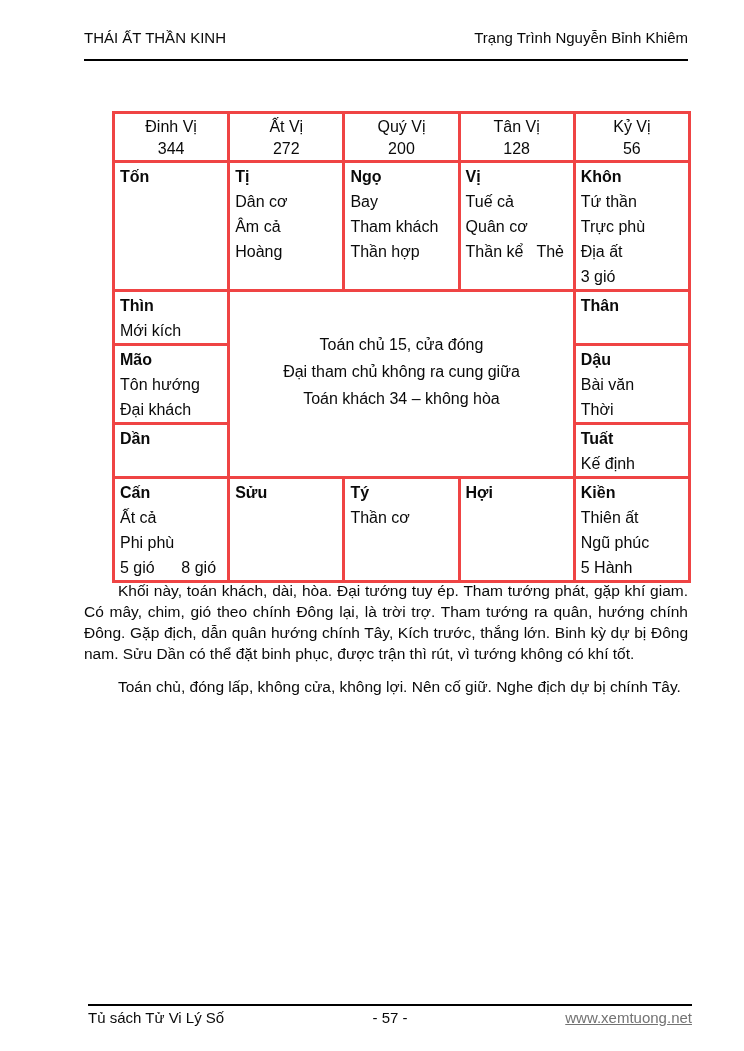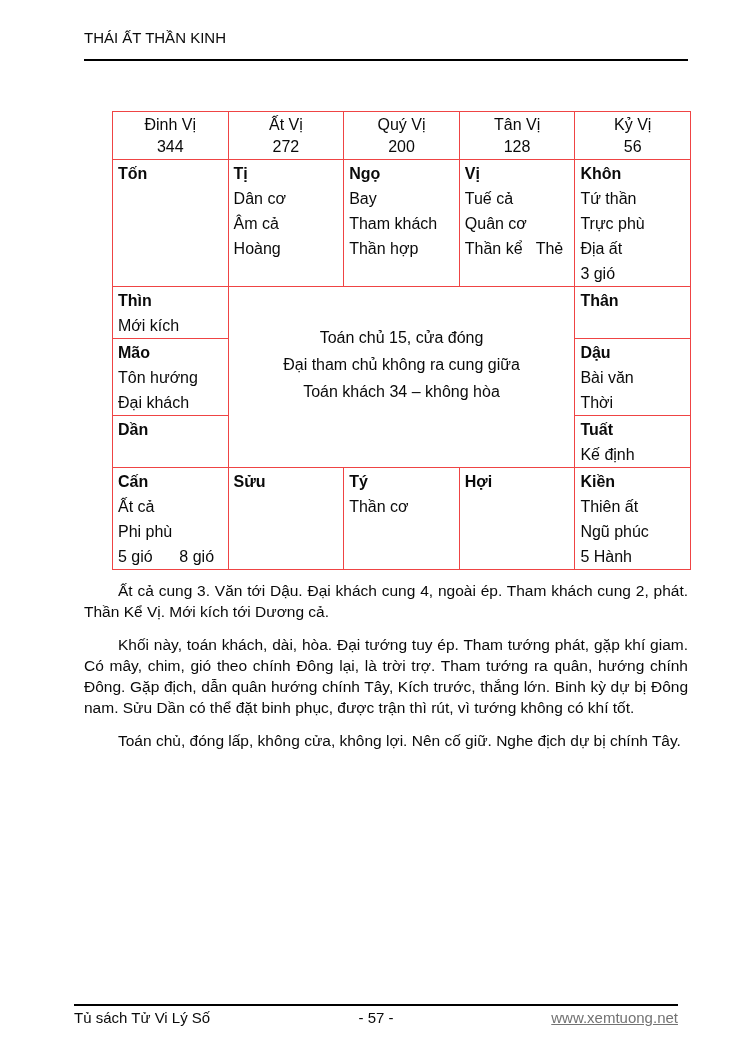--- a/index.html
+++ b/index.html
@@ -22,21 +22,21 @@
   }
 
   
   .chart-table {
     position: absolute; left: 112px; top: 111px;
     border-collapse: collapse; table-layout: fixed;
     width: 579px;
     font-size: 16px;
   }
   .chart-table td {
-    border: 1px solid #ef4444;
+    border: 3px solid #ef4444;
     vertical-align: top;
     padding: 1px 3px 0 5px;
     line-height: 25px;
   }
   .chart-table tr.hdr td {
     text-align: center; height: 48px;
     padding: 2px 0 0 0; line-height: 22px;
   }
   tr.r-main td  { height: 125px; }
   tr.r-sub1 td  { height: 48px; }
@@ -53,36 +53,37 @@
   
   .body-text {
     position: absolute; left: 84px; top: 580px; width: 604px;
     font-size: 15.5px; line-height: 21px;
     text-align: justify;
   }
   .body-text p { text-indent: 34px; margin-bottom: 12px; }
 
   
   .page-footer {
-    position: absolute; left: 74px; top: 1004px; width: 604px;
+    position: absolute; left: 88px; top: 1004px; width: 604px;
     border-top: 2px solid #000;
     padding-top: 3px;
     display: flex; align-items: flex-end;
     font-size: 15px; line-height: 18px;
   }
   .page-footer .f-left   { flex: 1; text-align: left; }
   .page-footer .f-center { flex: 1; text-align: center; }
   .page-footer .f-right  { flex: 1; text-align: right; }
   .site-link { text-decoration: underline; color: #737373; cursor: pointer; }
 </style>
 </head>
 <body>
 
 <div class="page-header">
   <span>THÁI ẤT THẦN KINH</span>
+  <span>Trạng Trình Nguyễn Bỉnh Khiêm</span>
 </div>
 
 <table class="chart-table">
   <colgroup>
     <col style="width:20%">
       <col style="width:20%">
       <col style="width:20%">
       <col style="width:20%">
       <col style="width:20%">
   </colgroup>
@@ -198,21 +199,20 @@
       <div class="cell-title">Kiền</div>
       <div class="cell-line">Thiên ất</div>
       <div class="cell-line">Ngũ phúc</div>
       <div class="cell-line">5 Hành</div>
     </td>
   </tr>
 </tbody>
   </table>
 
 <div class="body-text">
-  <p>Ất cả cung 3. Văn tới Dậu. Đại khách cung 4, ngoài ép. Tham khách cung 2, phát. Thần Kể Vị. Mới kích tới Dương cả.</p>
   <p>Khối này, toán khách, dài, hòa. Đại tướng tuy ép. Tham tướng phát, gặp khí giam. Có mây, chim, gió theo chính Đông lại, là trời trợ. Tham tướng ra quân, hướng chính Đông. Gặp địch, dẫn quân hướng chính Tây, Kích trước, thắng lớn. Binh kỳ dự bị Đông nam. Sửu Dần có thể đặt binh phục, được trận thì rút, vì tướng không có khí tốt.</p>
   <p>Toán chủ, đóng lấp, không cửa, không lợi. Nên cố giữ. Nghe địch dự bị chính Tây.</p>
 </div>
 
 <div class="page-footer">
   <span class="f-left">Tủ sách Tử Vi Lý Số</span>
   <span class="f-center">- 57 -</span>
   <span class="f-right"><span class="site-link">www.xemtuong.net</span></span>
 </div>
 

